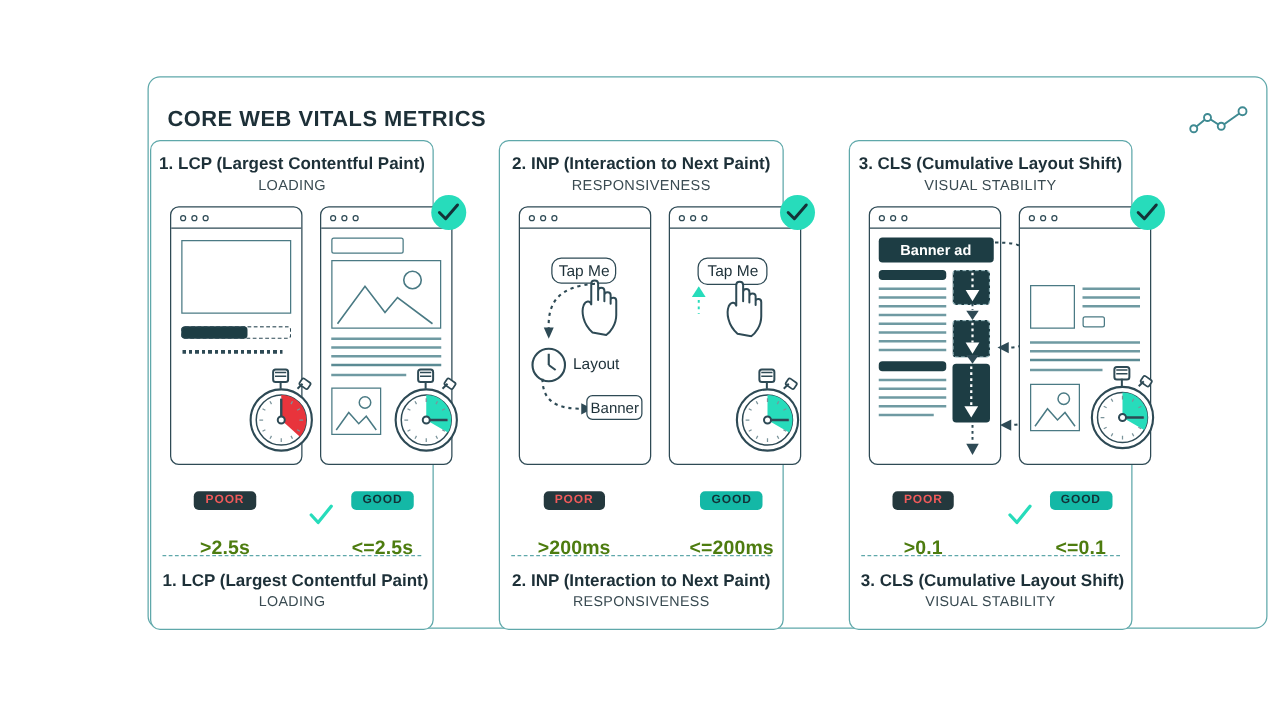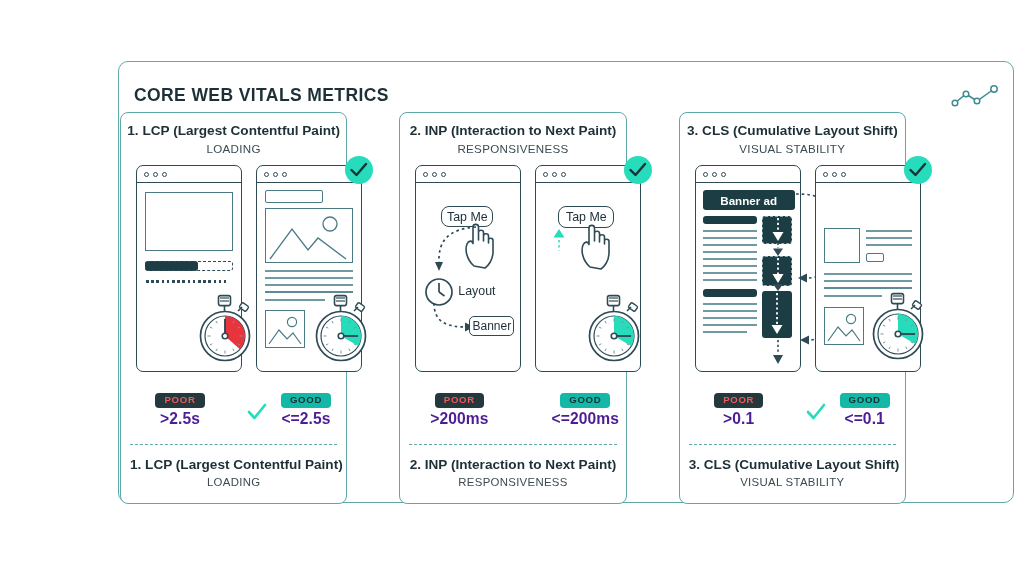--- a/index.html
+++ b/index.html
@@ -98,21 +98,21 @@
   .score{position:absolute;top:0;width:110px;text-align:center;}
   .score.left{left:4px;}
   .score.right{left:130px;}
   .badge{
     display:inline-block;padding:2.5px 9px 3px;border-radius:4px;
     font-size:9.6px;font-weight:bold;letter-spacing:.7px;line-height:1;
   }
   .badge.bad{background:#24383d;color:#f05a5a;}
   .badge.good{background:#14b8a6;color:#123238;}
   .value{
-    margin-top:2px;font-size:15.6px;font-weight:bold;color:#4c1d95;
+    margin-top:22px;font-size:15.6px;font-weight:bold;color:#4d7c0f;
     letter-spacing:.1px;
   }
   .tick-mark{position:absolute;left:-4px;top:14px;width:20px;height:18px;}
 
   
   .p-foot{
     position:absolute;left:9px;right:9px;bottom:10px;height:48px;
     border-top:1.4px dashed #5fa8aa;
   }
   .f-title{

